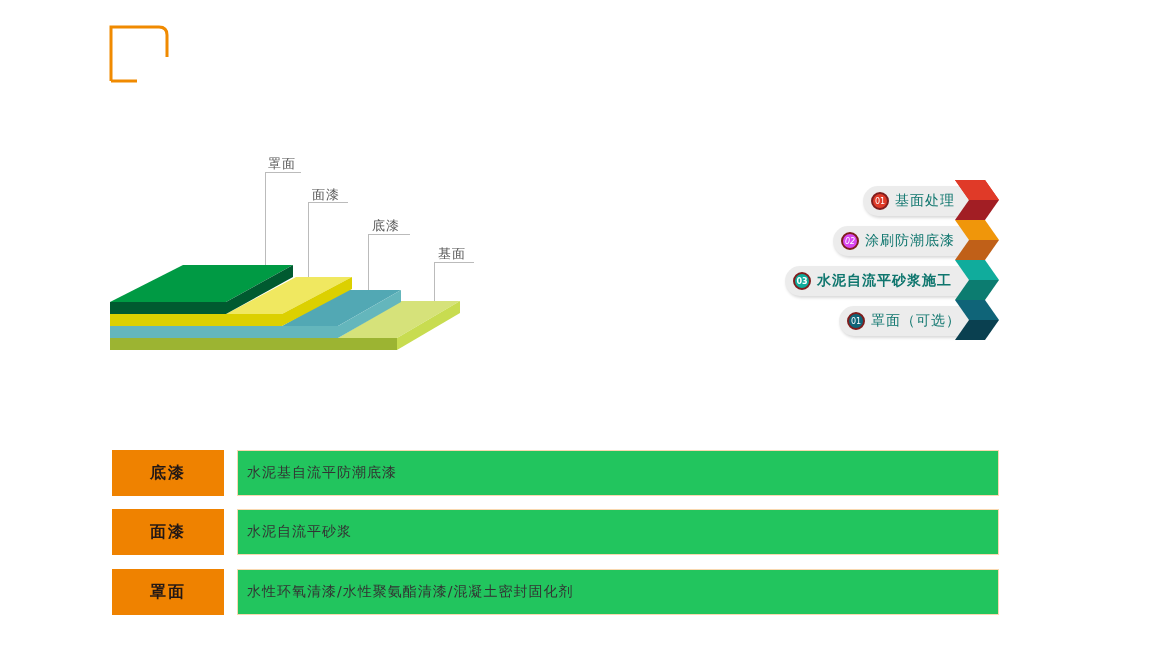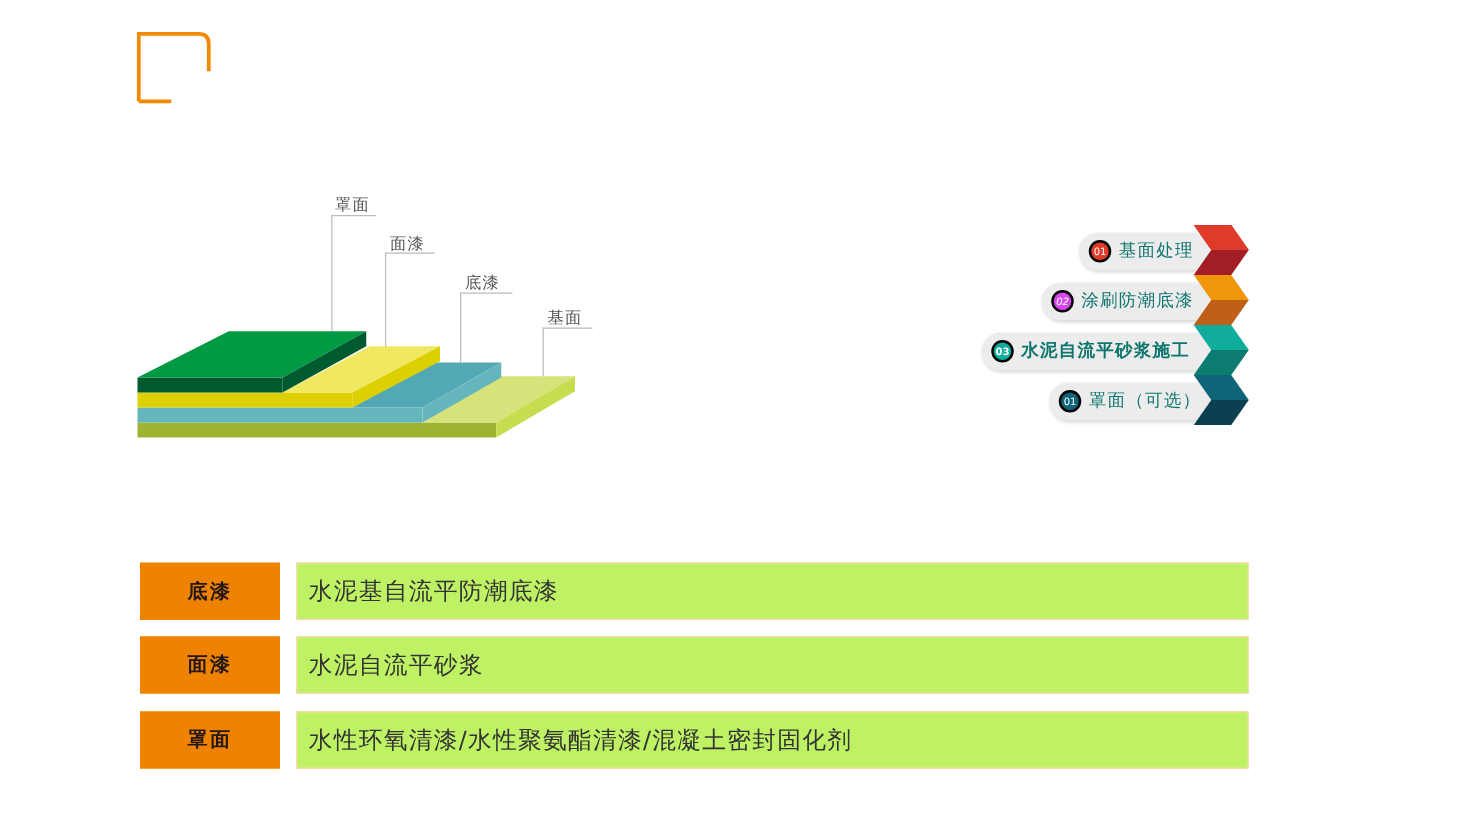--- a/index.html
+++ b/index.html
@@ -12,31 +12,31 @@
   .layers { position:absolute; left:0; top:0; width:500px; height:400px; }
   .leader-label { position:absolute; font-size:13px; color:#555; letter-spacing:1px; }
   .leader-line-h { position:absolute; height:1px; background:#bbb; }
   .leader-line-v { position:absolute; width:1px; background:#bbb; }
 
   .steps { position:absolute; left:0; top:0; }
   .step { position:absolute; height:30px; }
   .step-pill { position:absolute; top:2px; height:30px; background:#ececec; border-radius:15px;
          box-shadow:1px 2px 3px rgba(0,0,0,0.15); display:flex; align-items:center; }
   .step-badge { width:18px; height:18px; border-radius:50%; margin-left:8px; margin-right:6px;
-         display:flex; align-items:center; justify-content:center; font-size:8px; color:#fff; border:2px solid #000000; box-sizing:border-box; }
+         display:flex; align-items:center; justify-content:center; font-size:8px; color:#fff; border:2px solid #7f1d1d; box-sizing:border-box; }
   .step-label { font-size:14px; color:#0f766e; white-space:nowrap; padding-right:12px; letter-spacing:1px; }
   .chev { position:absolute; }
 
   .table { position:absolute; left:112px; top:450px; }
   .row { position:absolute; left:0; height:46px; }
   .row-label { position:absolute; left:0; top:0; width:112px; height:46px; background:#ef8200;
          color:#231815; font-weight:bold; font-size:16px; display:flex; align-items:center; justify-content:center; letter-spacing:2px; }
   .row-value { position:absolute; left:125px; top:0; width:762px; height:46px; border:1px solid #f8d8b0;
-         box-sizing:border-box; background:#bef264; display:flex; align-items:center; padding-left:9px;
-         font-size:19px; color:#333; letter-spacing:1px; }
+         box-sizing:border-box; background:#22c55e; display:flex; align-items:center; padding-left:9px;
+         font-size:14px; color:#333; letter-spacing:1px; }
 </style>
 </head>
 <body>
 
 <div class="title-wrap">
   <svg style="position:absolute;left:0;top:0" width="70" height="62">
     <path d="M2 56 L2 2 L50 2 Q58 2 58 10 L58 32" fill="none" stroke="#f08a00" stroke-width="3"></path>
     <path d="M2 56 L28 56" fill="none" stroke="#f08a00" stroke-width="3"></path>
   </svg>
 </div>

